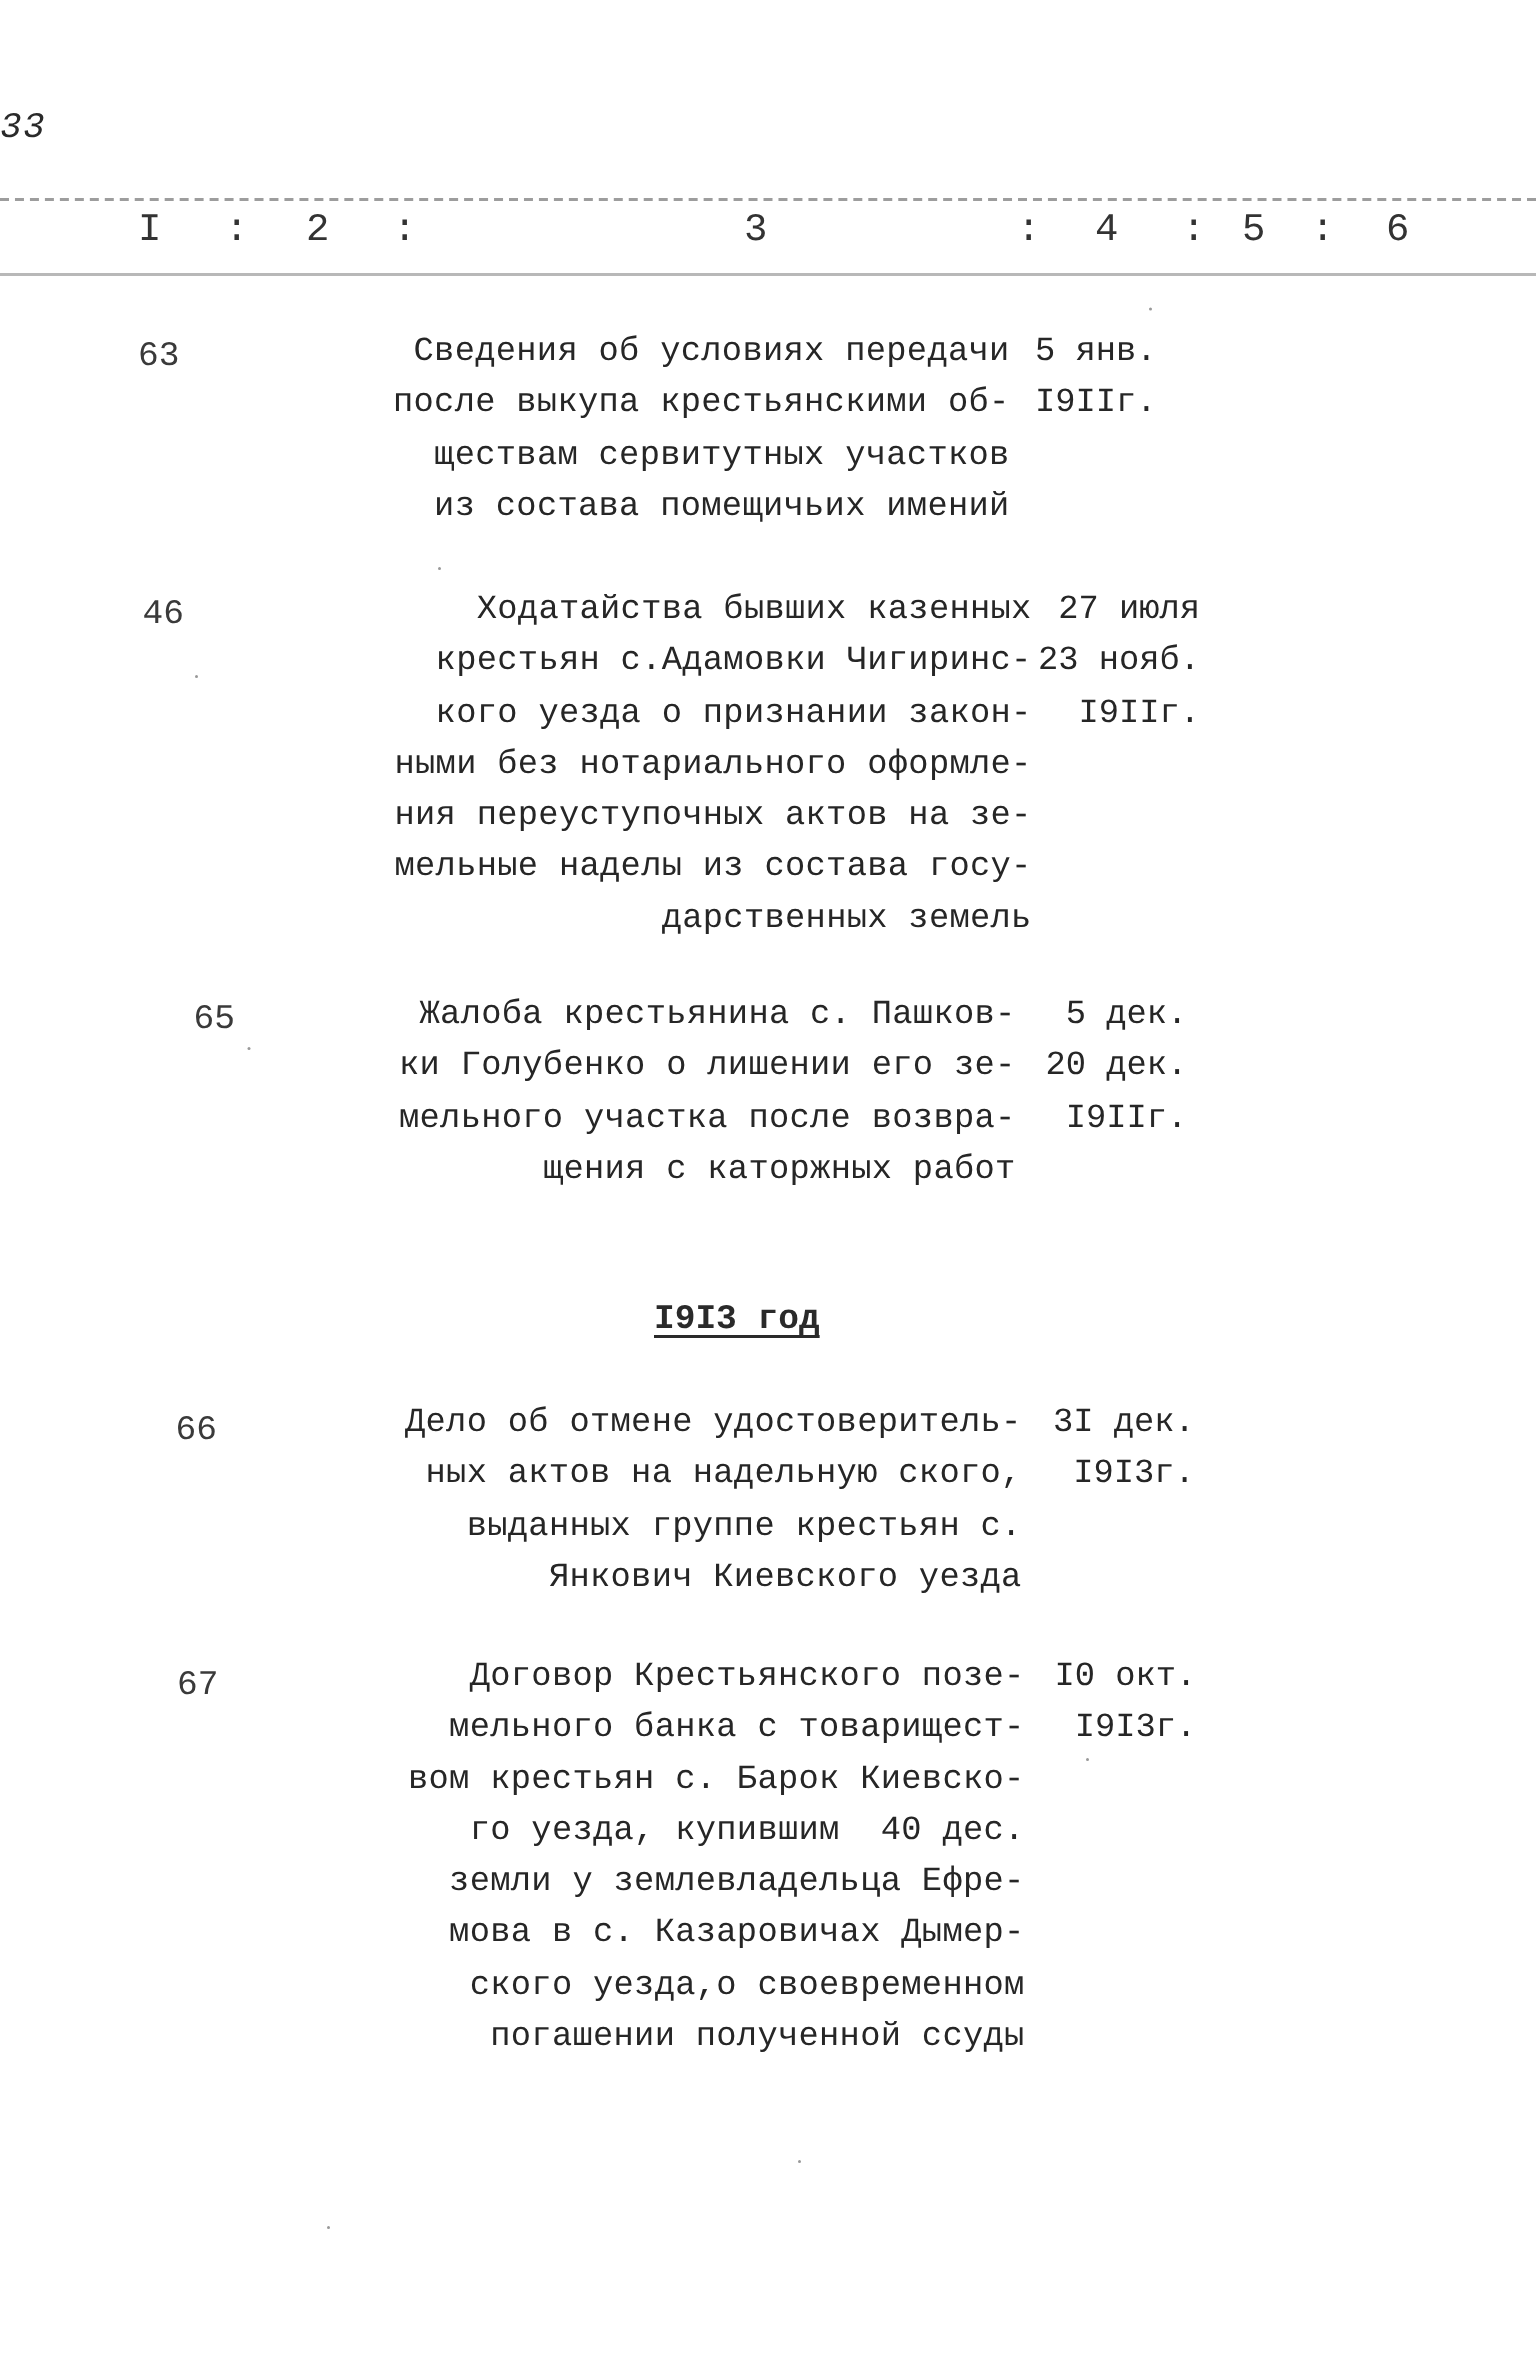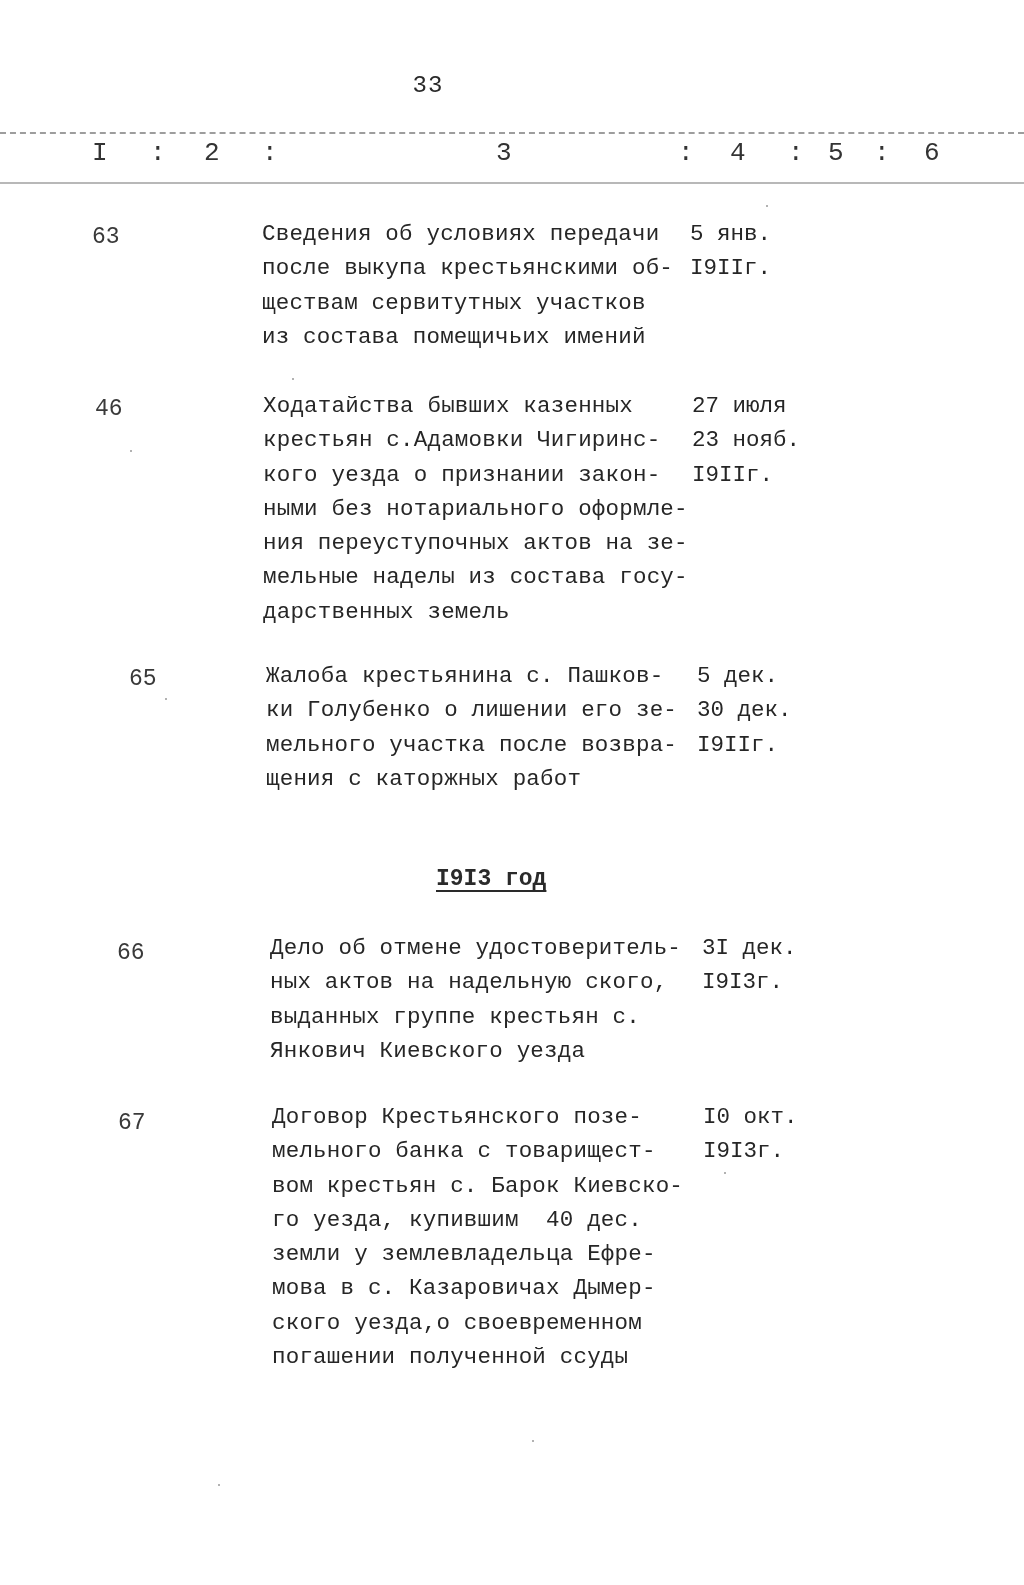--- a/index.html
+++ b/index.html
@@ -3,41 +3,41 @@
   <meta charset="utf-8">
   <style>
     html, body { margin: 0; padding: 0; background: #ffffff; }
     body {
       width: 1024px; height: 1585px; position: relative; overflow: hidden;
       font-family: "Liberation Mono", "DejaVu Sans Mono", monospace;
       color: #2a2a2a;
     }
     .page-number {
       position: absolute; top: 72px; left: 0; width: 856px;
-      text-align: center; font-size: 24px; letter-spacing: 1px;
+      text-align: left; font-size: 24px; letter-spacing: 1px; font-style: italic;
     }
     .rule {
       position: absolute; left: 0; width: 1024px; height: 0;
       border-top: 2px dashed #7d7d7d; opacity: 0.75;
     }
     .rule.top { top: 132px; }
     .rule.bottom { top: 182px; border-top-style: solid; border-top-width: 2px; opacity: 0.55; }
     .col-header {
       position: absolute; top: 138px; font-size: 26px; color: #333;
     }
     .row-num {
       position: absolute; font-size: 23px; color: #3a3a3a;
     }
     .desc {
       position: absolute; font-size: 22.5px; line-height: 34.3px;
-      white-space: pre; color: #262626; letter-spacing: 0.2px;
+      white-space: pre; color: #262626; letter-spacing: 0.2px; text-align: right;
     }
     .dates {
       position: absolute; font-size: 22.5px; line-height: 34.3px;
-      white-space: pre; color: #262626;
+      white-space: pre; color: #262626; text-align: right;
     }
     .section-title {
       position: absolute; top: 866px; left: 436px; font-size: 23px;
       text-decoration: underline; text-underline-offset: 5px; color: #2a2a2a; font-weight: bold;
     }
     .speck { position: absolute; width: 2px; height: 2px; background: #999; border-radius: 1px; }
   </style>
 </head>
 <body>
 
@@ -85,21 +85,21 @@
 I9IIг.</div>
   </div>
 
   <div>
     <span class="row-num" style="left:129px; top:666px">65</span>
     <div class="desc" style="left:266px; top:659px">Жалоба крестьянина с. Пашков-
 ки Голубенко о лишении его зе-
 мельного участка после возвра-
 щения с каторжных работ</div>
     <div class="dates" style="left:697px; top:659px">5 дек.
-30 дек.
+20 дек.
 I9IIг.</div>
   </div>
 
   <div class="section-title">I9I3 год</div>
 
   <div>
     <span class="row-num" style="left:117px; top:940px">66</span>
     <div class="desc" style="left:270px; top:931px">Дело об отмене удостоверитель-
 ных актов на надельную ского,
 выданных группе крестьян с.

